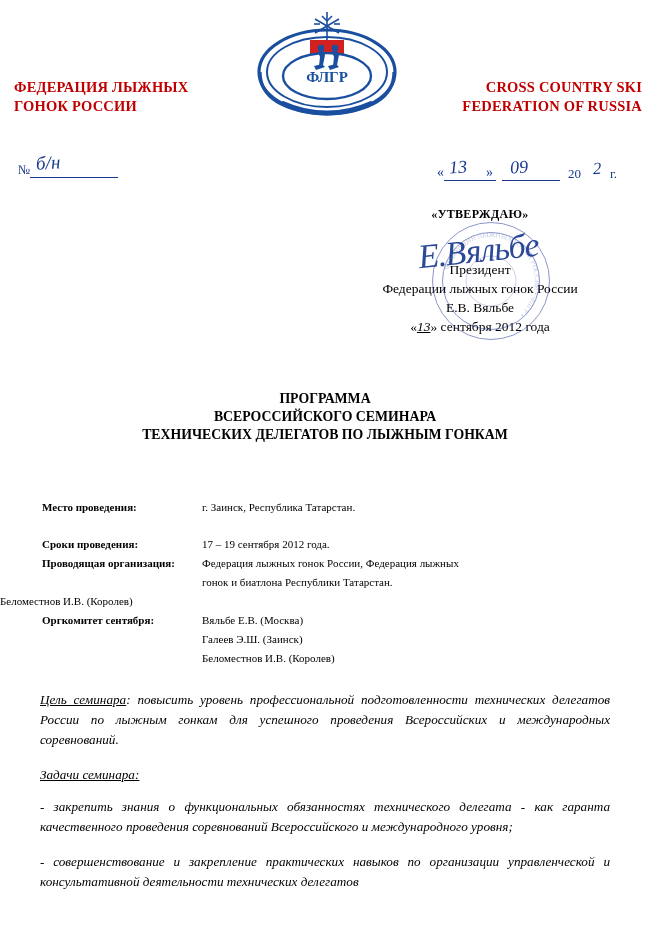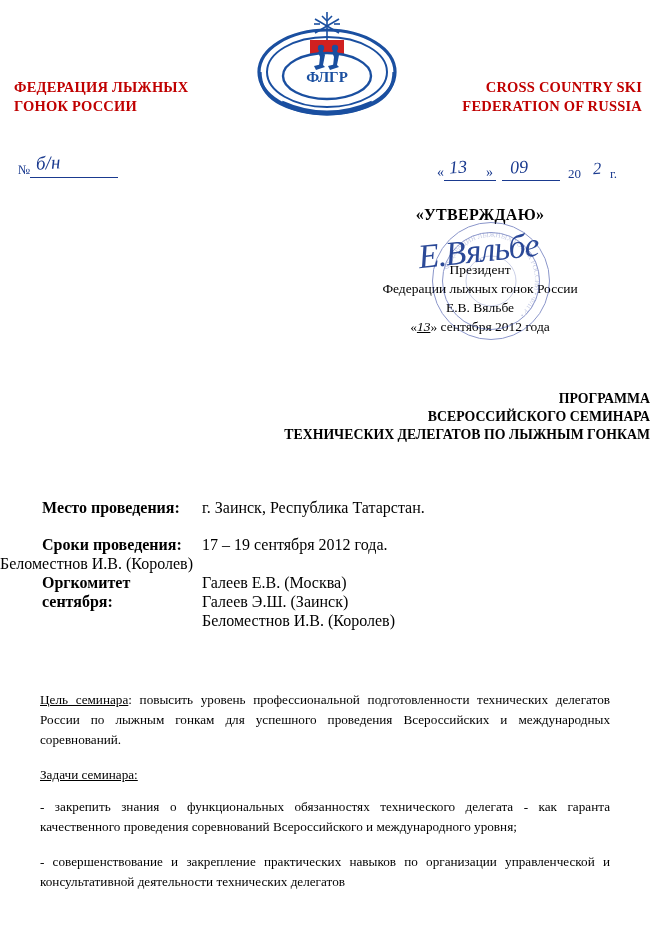--- a/index.html
+++ b/index.html
@@ -127,21 +127,21 @@
     position: absolute;
     top: 205px;
     left: 330px;
     width: 300px;
     text-align: center;
     font-size: 13.5px;
     line-height: 19px;
   }
   .approval .utv {
     font-weight: bold;
-    font-size: 16px;
+    font-size: 12px;
     margin-bottom: 36px;
     display: block;
     letter-spacing: 0.3px;
   }
   .approval .line { display: block; }
   .approval .date-line .d { font-style: italic; text-decoration: underline; }
 
   
   .stamp {
     position: absolute;
@@ -179,33 +179,33 @@
     opacity: 0.92;
     white-space: nowrap;
   }
 
   
   .doc-title {
     position: absolute;
     top: 390px;
     left: 0;
     width: 650px;
-    text-align: right;
+    text-align: center;
     font-weight: bold;
     font-size: 13.8px;
     line-height: 18px;
   }
 
   
   .info {
     position: absolute;
     top: 498px;
     left: 0;
     width: 650px;
-    font-size: 16px;
+    font-size: 11px;
   }
   .info-row {
     display: flex;
     margin-bottom: 0px;
   }
   .info-label {
     width: 202px;
     padding-left: 42px;
     box-sizing: border-box;
     font-weight: bold;
@@ -221,21 +221,21 @@
   
   .body-text {
     position: absolute;
     top: 690px;
     left: 40px;
     width: 570px;
     font-size: 13.2px;
     line-height: 20px;
     text-align: justify;
   }
-  .body-text p { margin: 0 0 15px 0; }
+  .body-text p { margin: 0 0 15px 0; font-style: italic; }
   .u { text-decoration: underline; }
   .goal-p { text-align: justify; }
   .tasks-head { margin-bottom: 12px !important; }
 </style>
 </head>
 <body>
 
 <div class="page">
 
   <div class="header">
@@ -338,29 +338,36 @@
       <div class="info-value">г. Заинск, Республика Татарстан.</div>
     </div>
 
     <div class="gap-18"></div>
 
     <div class="info-row">
       <div class="info-label">Сроки проведения:</div>
       <div class="info-value">17 – 19 сентября 2012 года.</div>
     </div>
 
+    <div class="info-row">
+      <div class="info-label">Проводящая организация:</div>
+      <div class="info-value">
+        <div>Федерация лыжных гонок России, Федерация лыжных</div>
+        <div>гонок и биатлона Республики Татарстан.</div>
+      </div>
+    </div>
 
     <div class="info-row">
       <div class="info-value">Беломестнов И.В. (Королев)</div>
     </div>
 
     <div class="info-row">
       <div class="info-label">Оргкомитет сентября:</div>
       <div class="info-value">
-        <div>Галеев Е.В. (Москва)</div>
+        <div>Вяльбе Е.В. (Москва)</div>
         <div>Галеев Э.Ш. (Заинск)</div>
         <div>Беломестнов И.В. (Королев)</div>
       </div>
     </div>
   </div>
 
   <div class="body-text">
     <p class="goal-p"><span class="u">Цель семинара</span><span>: повысить уровень профессиональной подготовленности технических делегатов России по лыжным гонкам для успешного проведения Всероссийских и международных соревнований.</span></p>
     <p class="tasks-head"><span class="u">Задачи семинара:</span></p>
     <p>- закрепить знания о функциональных обязанностях технического делегата - как гаранта качественного проведения соревнований Всероссийского и международного уровня;</p>

